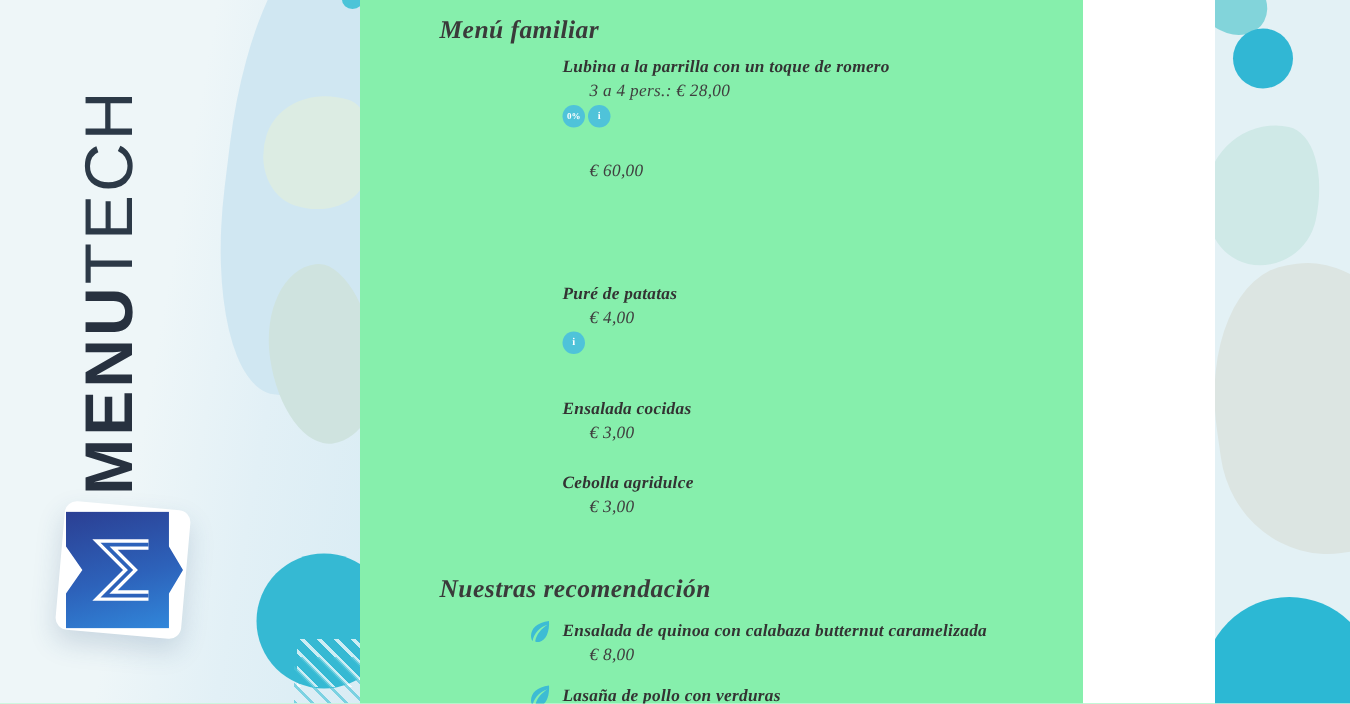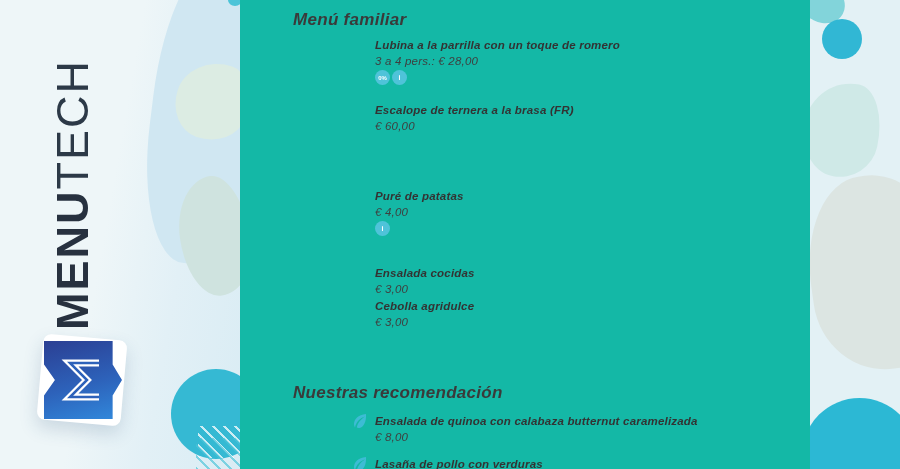--- a/index.html
+++ b/index.html
@@ -36,26 +36,26 @@
   .brand-vert .w-tech{font-weight:normal;color:#2c3947;}
   
   .logo-wrap{position:absolute;left:36px;top:331px;width:94px;height:98px;}
   .logo-card{position:absolute;left:4px;top:6px;right:6px;bottom:6px;background:#ffffff;
     border-radius:8px;transform:rotate(5deg);box-shadow:0 8px 18px rgba(40,80,120,.18);}
   .logo-badge{position:absolute;left:8px;top:10px;width:78px;height:78px;
     background:linear-gradient(165deg,#2b3f93 0%,#2d62ba 55%,#3189dc 100%);
     clip-path:polygon(0% 0%,88% 0%,88% 30%,100% 50%,88% 70%,88% 100%,0% 100%,0% 70%,14% 50%,0% 30%);
     display:flex;align-items:center;justify-content:center;}
   
-  .page{position:absolute;left:240px;top:0;width:570px;height:469px;background:#14b8a6;}
+  .page{position:absolute;left:240px;top:0;width:482px;height:469px;background:#86efac;font-family:Liberation Serif, serif;}
   .sec-title{position:absolute;left:53px;font-size:17px;font-weight:bold;font-style:italic;
     color:#3a3a3a;letter-spacing:.3px;}
   .item{position:absolute;left:135px;}
   .item-name{font-size:11.5px;font-weight:bold;font-style:italic;color:#333;letter-spacing:.2px;}
-  .item-price{font-size:11.5px;font-style:italic;color:#3f3f3f;margin-top:4px;letter-spacing:.2px;}
+  .item-price{font-size:11.5px;font-style:italic;color:#3f3f3f;margin-top:4px;letter-spacing:.2px;margin-left:18px;}
   .badge-row{margin-top:3px;display:flex;gap:2px;}
   .badge{width:15px;height:15px;border-radius:50%;background:#4fc3d9;color:#ffffff;
     display:flex;align-items:center;justify-content:center;
     font-size:7px;font-weight:bold;font-style:normal;line-height:1;}
   .leaf-ico{position:absolute;left:-23px;top:-2px;width:16px;height:16px;}
   
   .rightstrip{position:absolute;left:810px;top:0;width:90px;height:469px;overflow:hidden;
     background:#e3f1f5;}
   .rs-wedge{left:-12px;top:-18px;width:48px;height:40px;background:#82d4da;
     border-radius:45% 55% 50% 50%;transform:rotate(28deg);}
@@ -98,39 +98,38 @@
   <div class="item" style="top:39px;">
     <div class="item-name">Lubina a la parrilla con un toque de romero</div>
     <div class="item-price">3 a 4 pers.: € 28,00</div>
     <div class="badge-row">
       <span class="badge" style="font-size:6px;">0%</span>
       <span class="badge">i</span>
     </div>
   </div>
 
   <div class="item" style="top:104px;">
-    <div class="item-name">Escalope de ternera a la brasa (FR)</div>
     <div class="item-price">€ 60,00</div>
   </div>
 
 
   <div class="item" style="top:190px;">
     <div class="item-name">Puré de patatas</div>
     <div class="item-price">€ 4,00</div>
     <div class="badge-row">
       <span class="badge">i</span>
     </div>
   </div>
 
   <div class="item" style="top:267px;">
     <div class="item-name">Ensalada cocidas</div>
     <div class="item-price">€ 3,00</div>
   </div>
 
-  <div class="item" style="top:300px;">
+  <div class="item" style="top:316px;">
     <div class="item-name">Cebolla agridulce</div>
     <div class="item-price">€ 3,00</div>
   </div>
 
   <div class="sec-title" style="top:383px;">Nuestras recomendación</div>
 
   <div class="item" style="top:415px;">
     <span class="leaf-ico">
       <svg width="16" height="16" viewBox="0 0 16 16">
         <path d="M14 1 C6 2 2 6 2 11 C2 13 3 14.5 3 14.5 C4 9 8 5 13 3.5 C9 6 5.5 10 4.8 14.6 C5.5 15 6.5 15.2 7.5 15 C12 14 14.5 8 14 1 Z" fill="#3dbcd4"></path>

